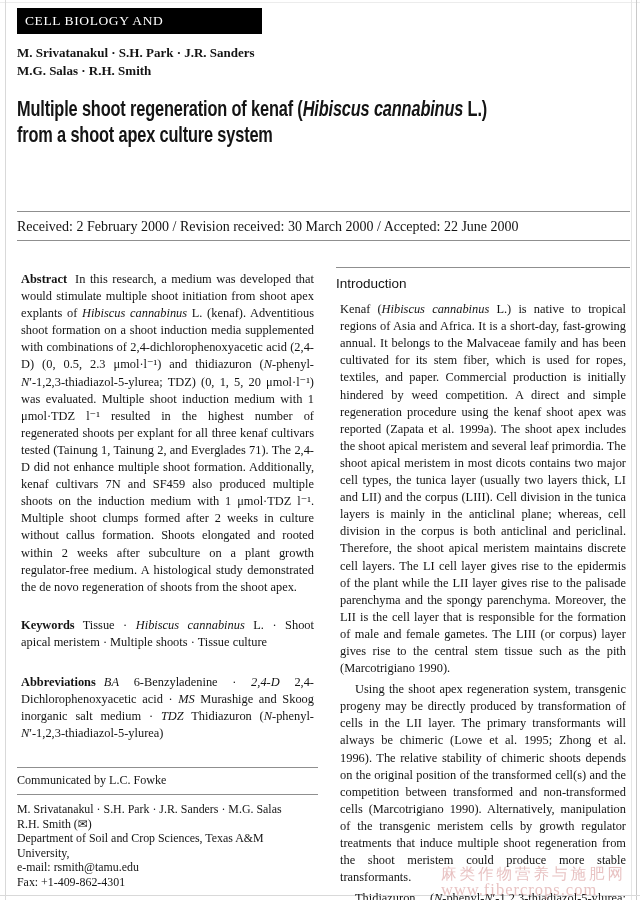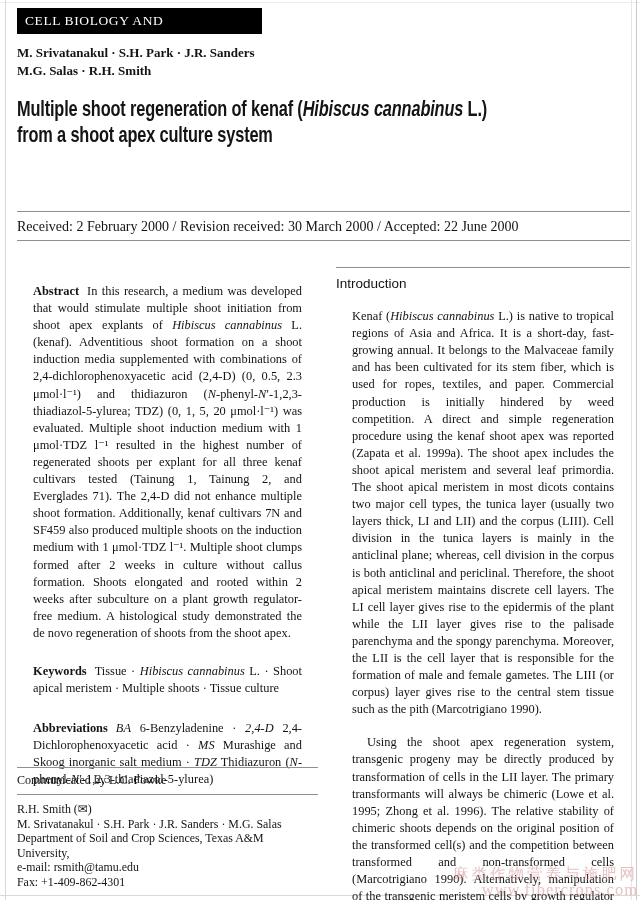--- a/index.html
+++ b/index.html
@@ -31,21 +31,21 @@
     font-weight:bold;font-size:21.5px;line-height:25.5px;
     letter-spacing:-0.2px;white-space:nowrap;
     transform:scaleX(0.76);transform-origin:0 0;
   }
   .rule{position:absolute;left:17px;width:613px;height:1px;background:#8f8f8f;}
   .rule.r1{top:211px;}
   .rule.r2{top:240px;}
   .dates{position:absolute;left:17px;top:219px;font-size:14px;}
 
   .col{position:absolute;top:267px;font-size:12.4px;line-height:17.1px;text-align:justify;}
-  .col p{margin:16px;}
+  .col p{margin:4px;}
   .col-left{left:17px;width:301px;}
   .col-right{left:336px;width:294px;}
   .col-left .abstract{margin-bottom:21px;}
   .col-left .keywords{margin-bottom:23px;}
   .col hr{border:none;border-top:1px solid #8f8f8f;margin:0;}
   .intro-heading{
     font-family:"Liberation Sans","DejaVu Sans",sans-serif;
     font-weight:normal;font-size:13.5px;margin:7px 0 9px 0;text-align:left;
   }
   .col-right p + p{text-indent:15px;}
@@ -56,21 +56,21 @@
   }
   .footnote hr{border:none;border-top:1px solid #8f8f8f;margin:0;}
   .footnote .communicated{padding:5px 0 6px 0;}
   .affil{padding-top:7px;font-size:11.9px;line-height:14.5px;}
 
   .i{font-style:italic;}
   .b{font-weight:bold;}
   .lead{margin-right:8px;}
 
   .watermark{
-    position:absolute;right:2px;bottom:2px;text-align:right;
+    position:absolute;right:14px;bottom:2px;
     color:rgba(214,143,143,0.55);pointer-events:none;
     font-size:16.5px;line-height:16px;letter-spacing:1px;
   }
   .watermark .wm-cn{letter-spacing:3px;font-size:15.5px;}
 </style>
 </head>
 <body>
 
 <div class="page">
 
@@ -99,22 +99,22 @@
     <p class="abstract"><span class="b lead">Abstract</span><span>In this research, a medium was developed that would stimulate multiple shoot initiation from shoot apex explants of </span><span class="i">Hibiscus cannabinus</span><span> L. (kenaf). Adventitious shoot formation on a shoot induction media supplemented with combinations of 2,4-dichlorophenoxyacetic acid (2,4-D) (0, 0.5, 2.3 μmol·l⁻¹) and thidiazuron (</span><span class="i">N</span><span>-phenyl-</span><span class="i">N</span><span>′-1,2,3-thiadiazol-5-ylurea; TDZ) (0, 1, 5, 20 μmol·l⁻¹) was evaluated. Multiple shoot induction medium with 1 μmol·TDZ l⁻¹ resulted in the highest number of regenerated shoots per explant for all three kenaf cultivars tested (Tainung 1, Tainung 2, and Everglades 71). The 2,4-D did not enhance multiple shoot formation. Additionally, kenaf cultivars 7N and SF459 also produced multiple shoots on the induction medium with 1 μmol·TDZ l⁻¹. Multiple shoot clumps formed after 2 weeks in culture without callus formation. Shoots elongated and rooted within 2 weeks after subculture on a plant growth regulator-free medium. A histological study demonstrated the de novo regeneration of shoots from the shoot apex.</span></p>
     <p class="keywords"><span class="b lead">Keywords</span><span>Tissue · </span><span class="i">Hibiscus cannabinus</span><span> L. · Shoot apical meristem · Multiple shoots · Tissue culture</span></p>
     <p class="abbreviations"><span class="b lead">Abbreviations</span><span class="i">BA</span><span> 6-Benzyladenine · </span><span class="i">2,4-D</span><span> 2,4-Dichlorophenoxyacetic acid · </span><span class="i">MS</span><span> Murashige and Skoog inorganic salt medium · </span><span class="i">TDZ</span><span> Thidiazuron (</span><span class="i">N</span><span>-phenyl-</span><span class="i">N</span><span>′-1,2,3-thiadiazol-5-ylurea)</span></p>
   </div>
 
   <div class="footnote">
     <hr>
     <div class="communicated">Communicated by L.C. Fowke</div>
     <hr>
     <div class="affil">
+      <div>M. Srivatanakul · S.H. Park · J.R. Sanders · M.G. Salas</div>
       <div>R.H. Smith (✉)</div>
-      <div>M. Srivatanakul · S.H. Park · J.R. Sanders · M.G. Salas</div>
       <div>Department of Soil and Crop Sciences, Texas A&amp;M University,</div>
       <div>e-mail: rsmith@tamu.edu</div>
       <div>Fax: +1-409-862-4301</div>
     </div>
   </div>
 
   <div class="col col-right">
     <hr>
     <h2 class="intro-heading">Introduction</h2>
     <p><span>Kenaf (</span><span class="i">Hibiscus cannabinus</span><span> L.) is native to tropical regions of Asia and Africa. It is a short-day, fast-growing annual. It belongs to the Malvaceae family and has been cultivated for its stem fiber, which is used for ropes, textiles, and paper. Commercial production is initially hindered by weed competition. A direct and simple regeneration procedure using the kenaf shoot apex was reported (Zapata et al. 1999a). The shoot apex includes the shoot apical meristem and several leaf primordia. The shoot apical meristem in most dicots contains two major cell types, the tunica layer (usually two layers thick, LI and LII) and the corpus (LIII). Cell division in the tunica layers is mainly in the anticlinal plane; whereas, cell division in the corpus is both anticlinal and periclinal. Therefore, the shoot apical meristem maintains discrete cell layers. The LI cell layer gives rise to the epidermis of the plant while the LII layer gives rise to the palisade parenchyma and the spongy parenchyma. Moreover, the LII is the cell layer that is responsible for the formation of male and female gametes. The LIII (or corpus) layer gives rise to the central stem tissue such as the pith (Marcotrigiano 1990).</span></p>

